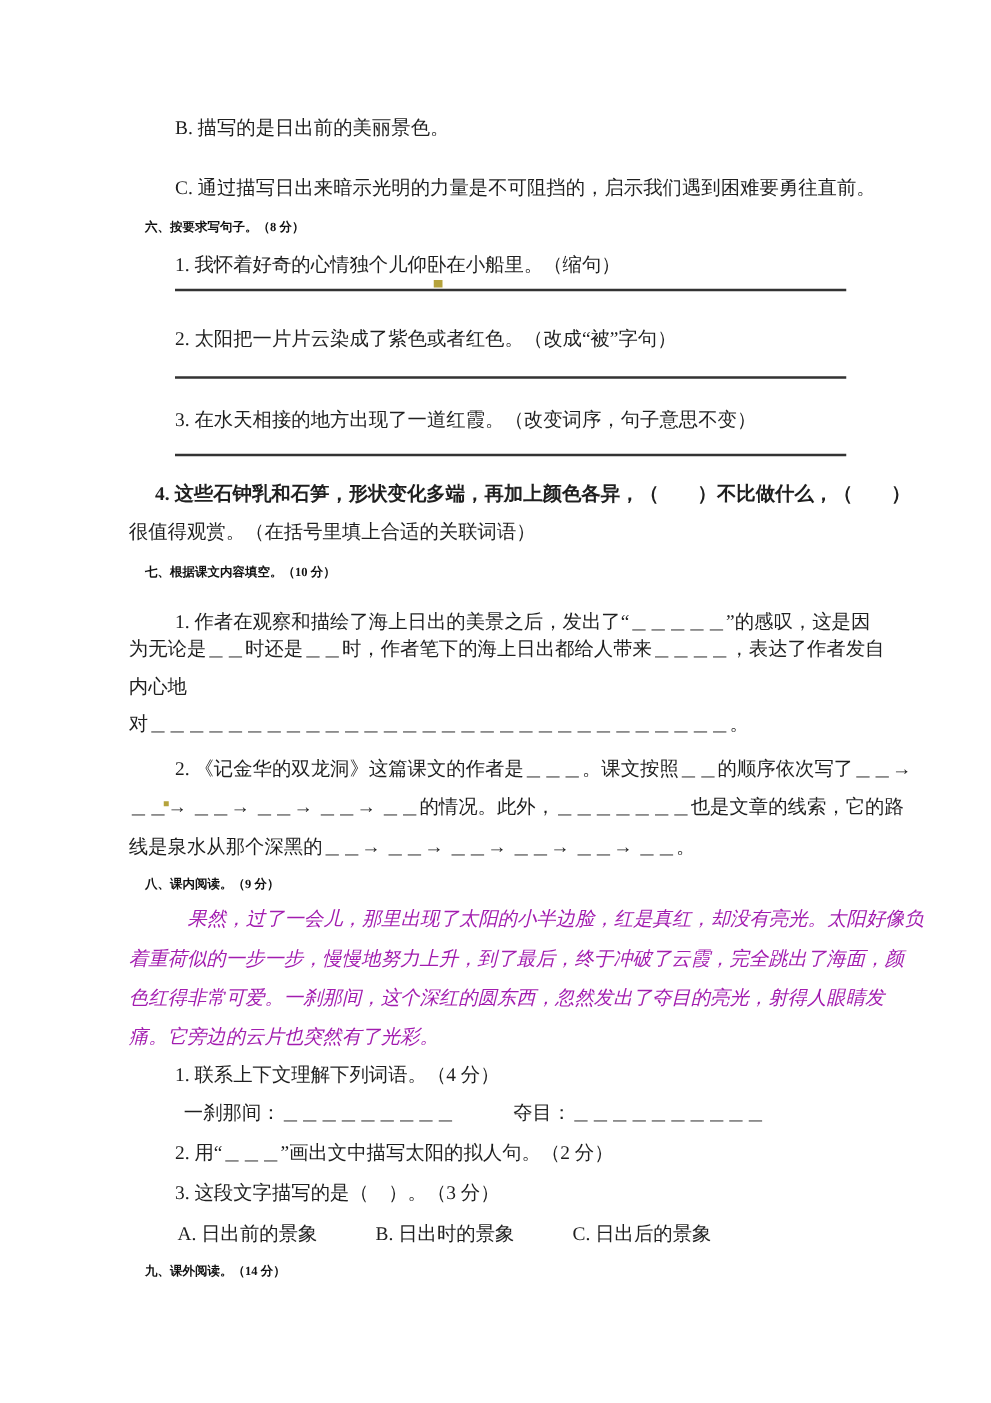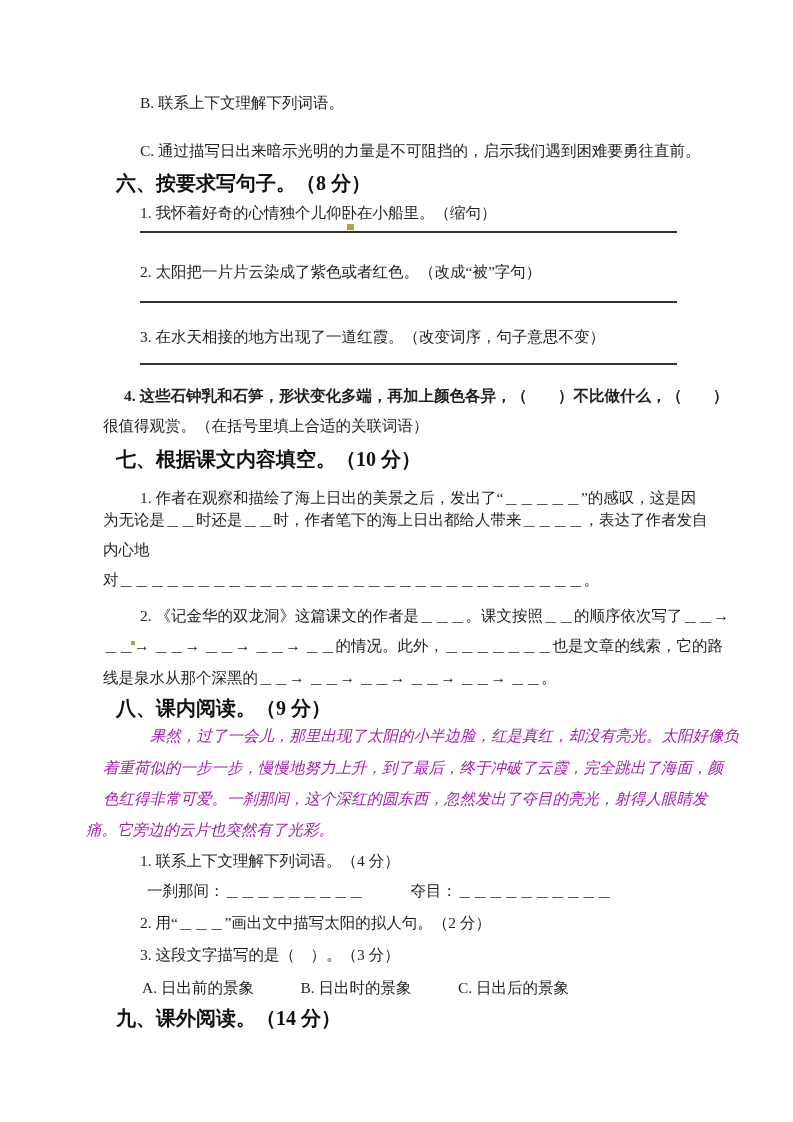--- a/index.html
+++ b/index.html
@@ -19,21 +19,21 @@
   .ln {
     position: absolute;
     font-size: 15.5px;
     line-height: 20px;
     white-space: pre;
     color: #1f1f1f;
   }
   .hd {
     font-weight: 700;
     color: #111111;
-    font-size: 20px;
+    font-size: 10px;
   }
   .kai {
     font-style: italic;
     color: #a21caf;
   }
   .rule {
     position: absolute;
     left: 140px;
     width: 537px;
     height: 0;
@@ -42,21 +42,21 @@
   .speck {
     position: absolute;
     background: #b5a33c;
   }
 </style>
 </head>
 <body>
 
 <div class="page">
 
-  <div class="ln" style="top:93px; left:140px;">B. 联系上下文理解下列词语。</div>
+  <div class="ln" style="top:93px; left:140px;">B. 描写的是日出前的美丽景色。</div>
   <div class="ln" style="top:141px; left:140px;">C. 通过描写日出来暗示光明的力量是不可阻挡的，启示我们遇到困难要勇往直前。</div>
 
   <div class="ln hd" style="top:173px; left:116px;">六、按要求写句子。（8 分）</div>
 
   <div class="ln" style="top:203px; left:140px;">1. 我怀着好奇的心情独个儿仰卧在小船里。（缩句）</div>
   <div class="rule" style="top:231px;"></div>
   <div class="speck" style="top:224px; left:347px; width:7px; height:6px;"></div>
 
   <div class="ln" style="top:262px; left:140px;text-align:right;">2. 太阳把一片片云染成了紫色或者红色。（改成“被”字句）</div>
   <div class="rule" style="top:301px;"></div>
@@ -77,21 +77,21 @@
   <div class="ln" style="top:606px; left:140px;">2. 《记金华的双龙洞》这篇课文的作者是＿＿＿。课文按照＿＿的顺序依次写了＿＿→</div>
   <div class="ln" style="top:636px; left:103px;">＿＿→ ＿＿→ ＿＿→ ＿＿→ ＿＿的情况。此外，＿＿＿＿＿＿＿也是文章的线索，它的路</div>
   <div class="speck" style="top:641px; left:131px; width:4px; height:4px;"></div>
   <div class="ln" style="top:668px; left:103px;">线是泉水从那个深黑的＿＿→ ＿＿→ ＿＿→ ＿＿→ ＿＿→ ＿＿。</div>
 
   <div class="ln hd" style="top:698px; left:116px;">八、课内阅读。（9 分）</div>
 
   <div class="ln kai" style="top:726px; left:150px;">果然，过了一会儿，那里出现了太阳的小半边脸，红是真红，却没有亮光。太阳好像负</div>
   <div class="ln kai" style="top:789px; left:103px;">色红得非常可爱。一刹那间，这个深红的圆东西，忽然发出了夺目的亮光，射得人眼睛发</div>
   <div class="ln kai" style="top:758px; left:103px;">着重荷似的一步一步，慢慢地努力上升，到了最后，终于冲破了云霞，完全跳出了海面，颜</div>
-  <div class="ln kai" style="top:820px; left:86px;font-style:italic;">痛。它旁边的云片也突然有了光彩。</div>
+  <div class="ln kai" style="top:820px; left:103px;font-style:italic;">痛。它旁边的云片也突然有了光彩。</div>
 
   <div class="ln" style="top:851px; left:140px;">1. 联系上下文理解下列词语。（4 分）</div>
   <div class="ln" style="top:881px; left:147px;">一刹那间：＿＿＿＿＿＿＿＿＿　　　夺目：＿＿＿＿＿＿＿＿＿＿</div>
   <div class="ln" style="top:913px; left:140px;">2. 用“＿＿＿”画出文中描写太阳的拟人句。（2 分）</div>
   <div class="ln" style="top:945px; left:140px;">3. 这段文字描写的是（　）。（3 分）</div>
   <div class="ln" style="top:978px; left:142px;">A. 日出前的景象　　　B. 日出时的景象　　　C. 日出后的景象</div>
 
   <div class="ln hd" style="top:1008px; left:116px;">九、课外阅读。（14 分）</div>
 
 </div>

